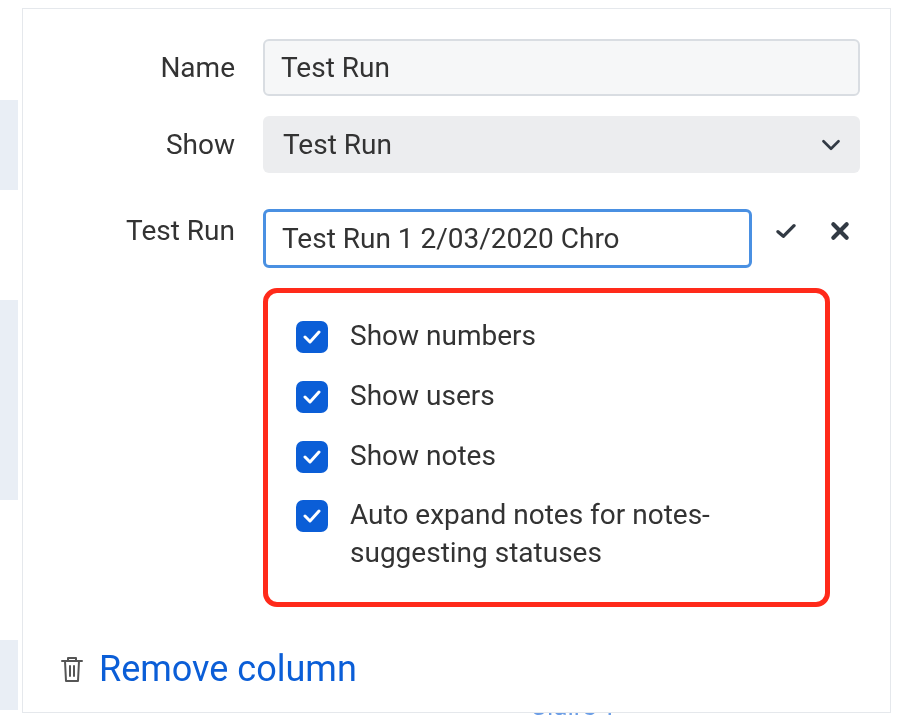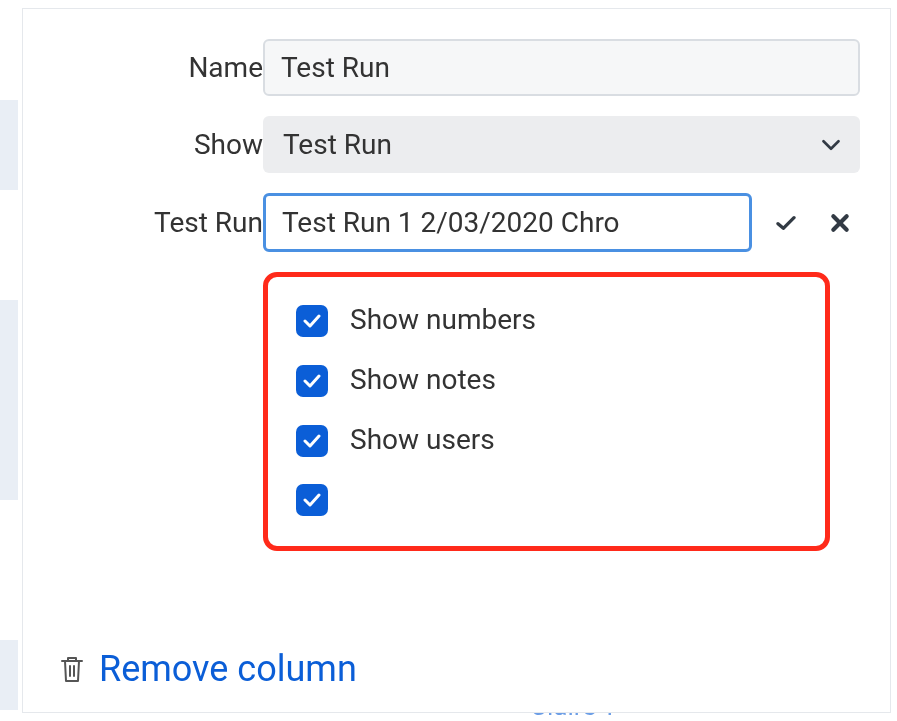--- a/index.html
+++ b/index.html
@@ -25,20 +25,21 @@
       padding: 30px 30px 20px 30px;
     }
     .form-row {
       display: flex;
       align-items: center;
       margin-bottom: 20px;
     }
     .label {
       width: 210px;
       text-align: right;
+      padding-right: 28px;
       font-size: 28px;
       color: #333;
     }
     .field-holder {
       flex: 1;
       display: flex;
       align-items: center;
       gap: 14px;
     }
     .text-input {
@@ -47,20 +48,21 @@
       padding: 10px 16px;
       border: 2px solid #d9dde2;
       border-radius: 6px;
       background: #f6f7f8;
       color: #333;
       font-family: inherit;
     }
     .text-input.active {
       border: 3px solid #4a90e2;
       background: #fff;
+      margin-top: 16px;
     }
     .select-box {
       flex: 1;
       display: flex;
       align-items: center;
       justify-content: space-between;
       background: #ecedef;
       border-radius: 6px;
       padding: 12px 20px;
       cursor: pointer;
@@ -202,38 +204,39 @@
       </div>
       <div class="check-label">Show numbers</div>
     </div>
 
     <div class="check-row">
       <div class="checkbox">
         <svg width="18" height="14" viewBox="0 0 18 14">
           <path d="M2 7 L7 12 L16 2" stroke="#fff" stroke-width="3" fill="none" stroke-linecap="round" stroke-linejoin="round"></path>
         </svg>
       </div>
+      <div class="check-label">Show users</div>
+    </div>
+
+    <div class="check-row">
+      <div class="checkbox">
+        <svg width="18" height="14" viewBox="0 0 18 14">
+          <path d="M2 7 L7 12 L16 2" stroke="#fff" stroke-width="3" fill="none" stroke-linecap="round" stroke-linejoin="round"></path>
+        </svg>
+      </div>
       <div class="check-label">Show notes</div>
     </div>
 
     <div class="check-row">
       <div class="checkbox">
         <svg width="18" height="14" viewBox="0 0 18 14">
           <path d="M2 7 L7 12 L16 2" stroke="#fff" stroke-width="3" fill="none" stroke-linecap="round" stroke-linejoin="round"></path>
         </svg>
       </div>
-      <div class="check-label">Show users</div>
-    </div>
-
-    <div class="check-row">
-      <div class="checkbox">
-        <svg width="18" height="14" viewBox="0 0 18 14">
-          <path d="M2 7 L7 12 L16 2" stroke="#fff" stroke-width="3" fill="none" stroke-linecap="round" stroke-linejoin="round"></path>
-        </svg>
-      </div>
+      <div class="check-label">Auto expand notes for notes-suggesting statuses</div>
     </div>
 
   </div>
 
   <div class="remove-link">
     <svg class="trash" width="26" height="30" viewBox="0 0 26 30">
       <path d="M3 7 H23 M9 7 V4 H17 V7 M6 7 L7 27 H19 L20 7 M11 12 V22 M15 12 V22" stroke="#555" stroke-width="2" fill="none" stroke-linecap="round" stroke-linejoin="round"></path>
     </svg>
     <span>Remove column</span>
   </div>

